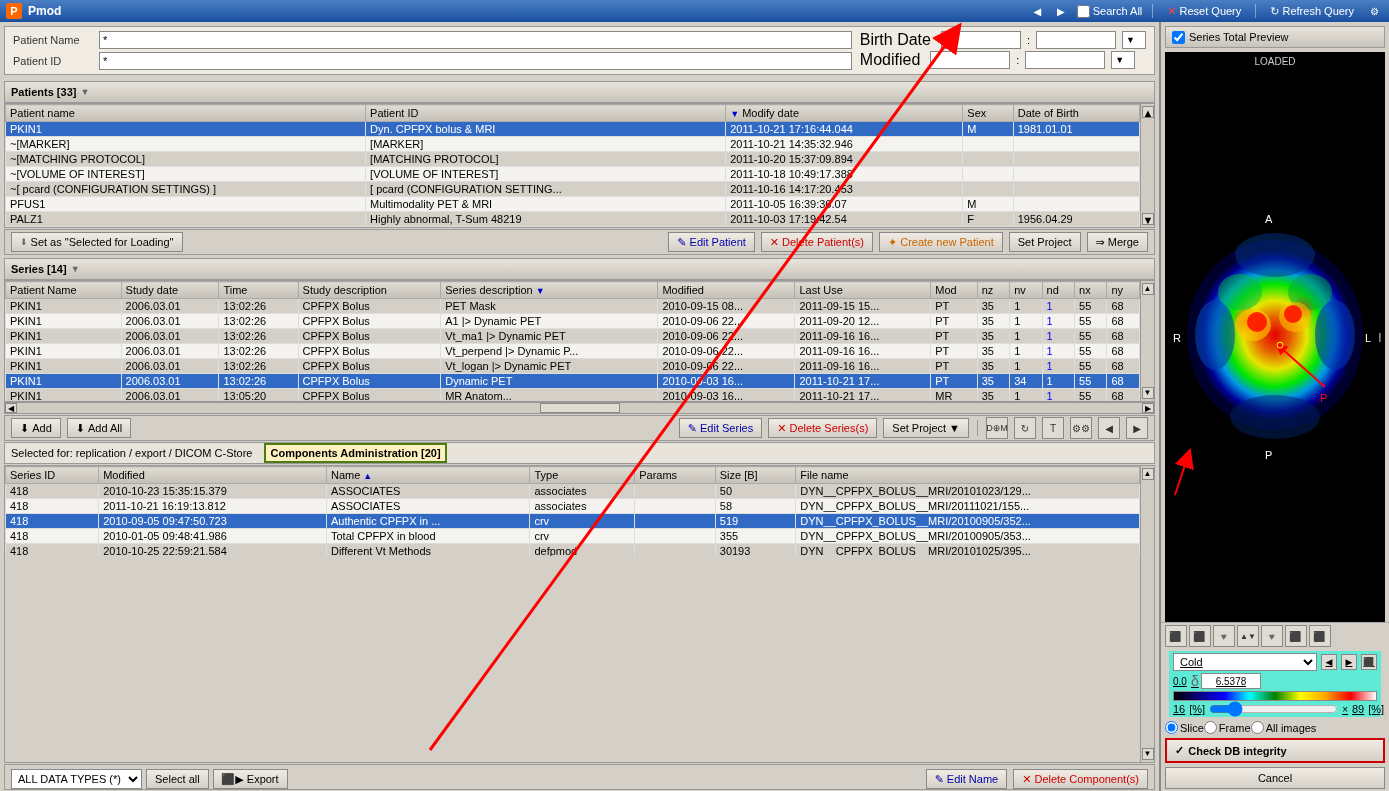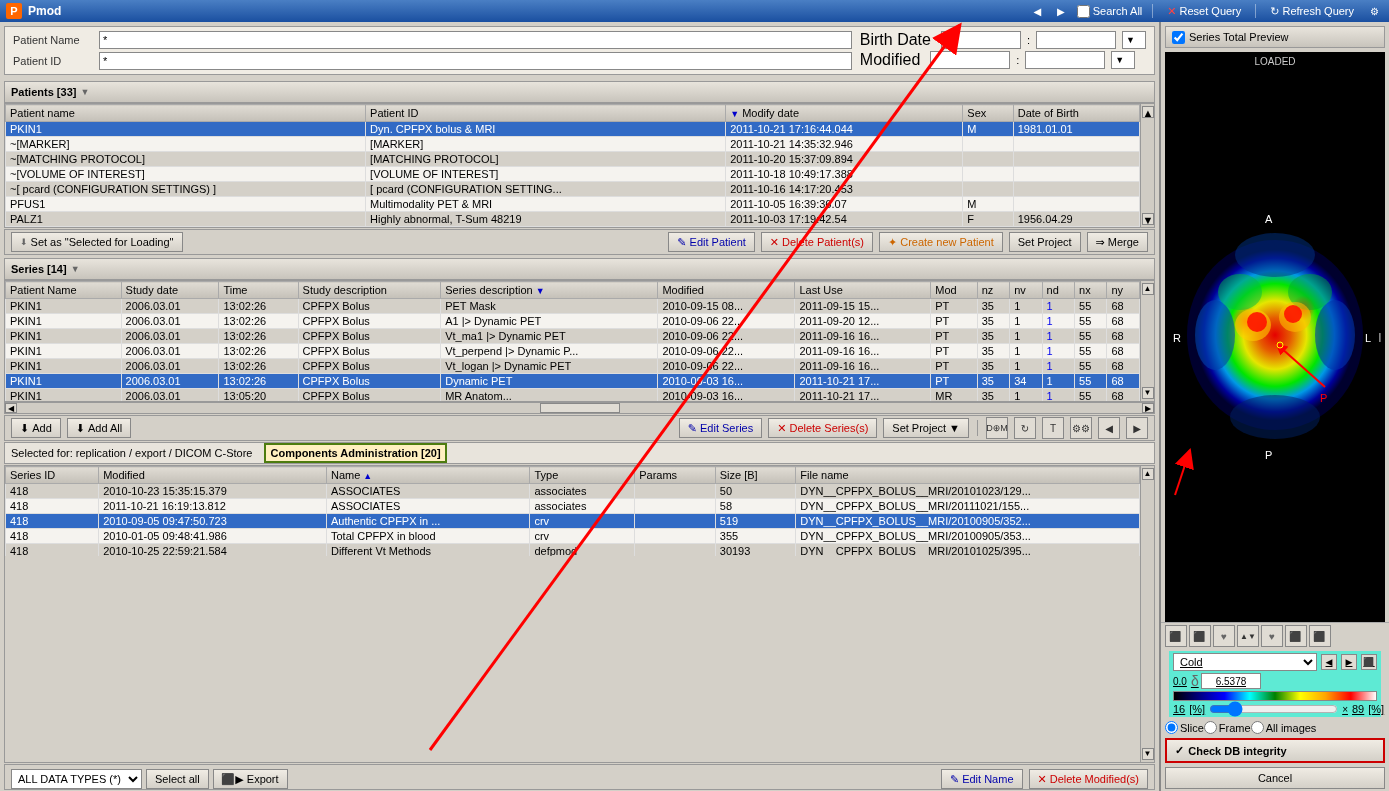--- a/index.html
+++ b/index.html
@@ -876,21 +876,21 @@
           <span>⬛▶</span>
           <span>Export</span>
         </button>
         <div class="right-action-btns">
           <button class="action-btn" style="color:#0000aa;">
             <span>✎</span>
             <span>Edit Name</span>
           </button>
           <button class="action-btn action-btn-red">
             <span>✕</span>
-            <span>Delete Modified(s)</span>
+            <span>Delete Component(s)</span>
           </button>
         </div>
       </div>
     </div>
 
   </div>
 
   <div class="right-panel">
 
     <div class="series-preview-header">

